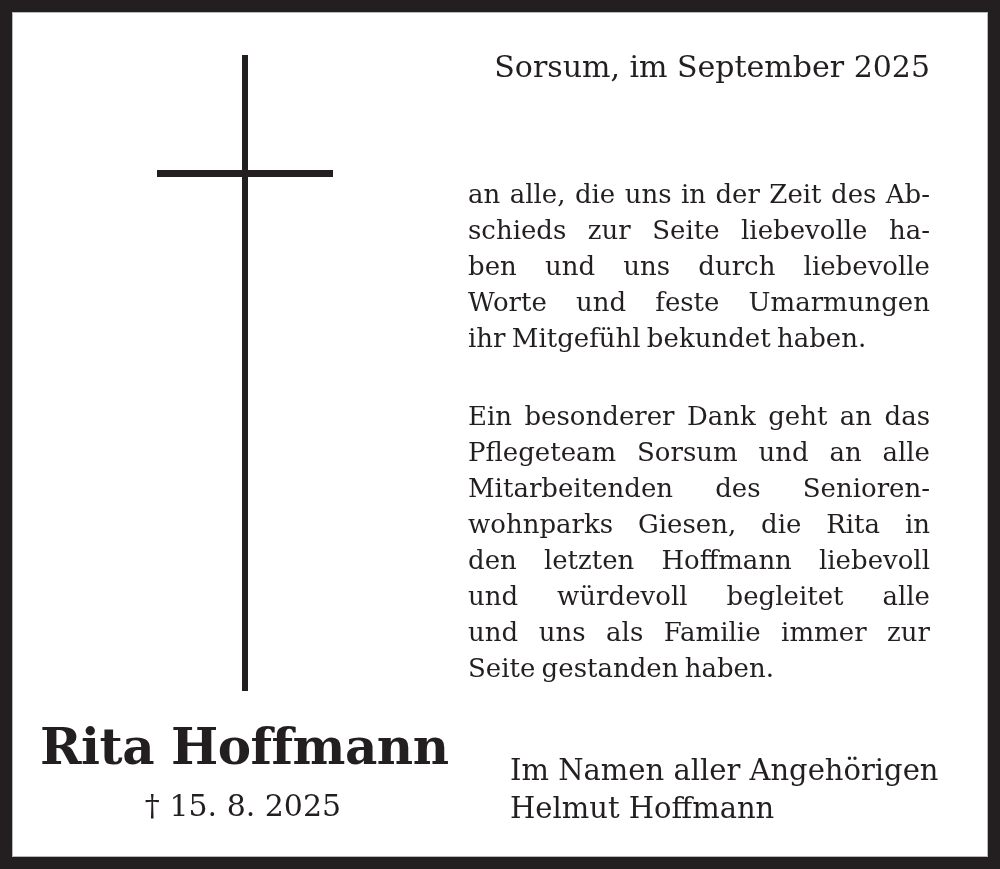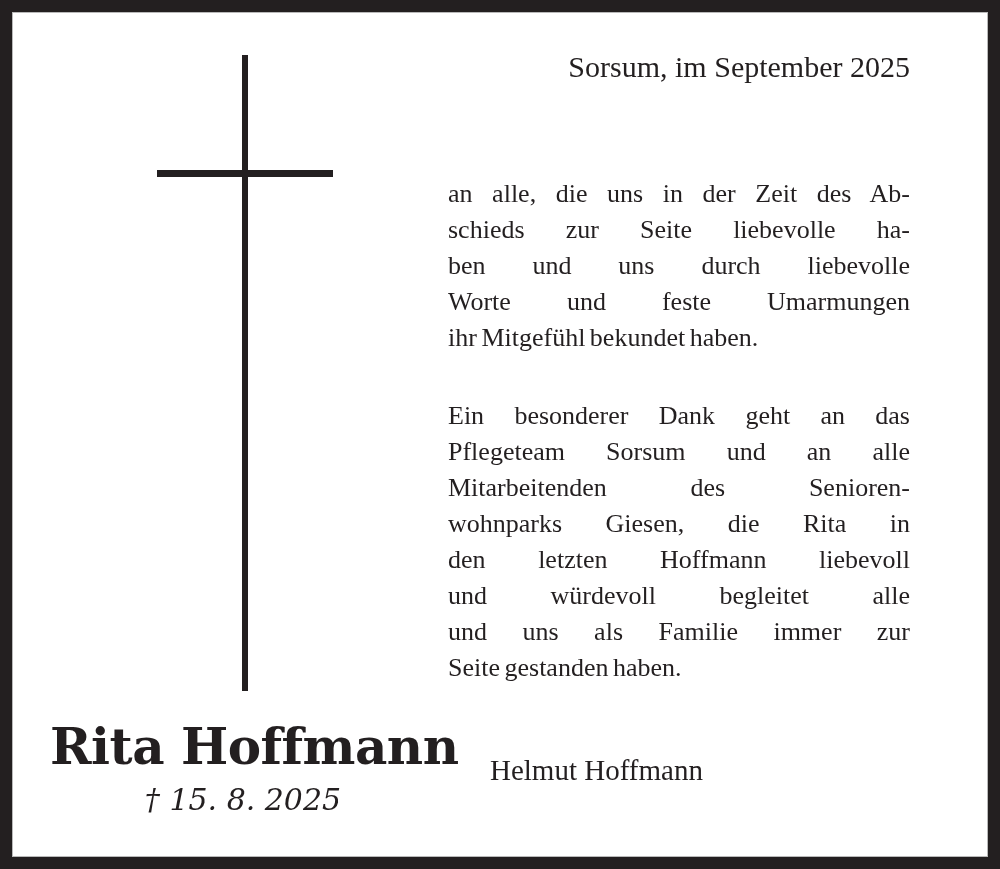--- a/index.html
+++ b/index.html
@@ -40,33 +40,31 @@
     left: 40px; top: 720px;
     width: 406px;
     text-align: center;
   }
   .name {
     font-size: 50px;
     font-weight: bold;
     line-height: 54px;
     letter-spacing: -0.5px;
     white-space: nowrap;
-    margin-left: 10px;
   }
   .death-date {
-    margin-top: 10px;
+    margin-top: 16px;
     font-size: 30px;
     line-height: 32px;
-    font-style: italic;
   }
   
   .right-col {
     position: absolute;
-    left: 448px; top: 0;
-    width: 462px; height: 797px; font-family: Liberation Serif, serif;
+    left: 468px; top: 0;
+    width: 462px; height: 797px;
   }
   .dateline {
     position: absolute;
     top: 50px; left: 0;
     width: 100%;
     text-align: right;
     font-size: 30px;
     line-height: 34px;
     white-space: nowrap;
   }
@@ -127,16 +125,17 @@
         <div class="jline">Ein besonderer Dank geht an das</div>
         <div class="jline">Pflegeteam Sorsum und an alle</div>
         <div class="jline">Mitarbeitenden des Senioren-</div>
         <div class="jline">wohnparks Giesen, die Rita in</div>
         <div class="jline">den letzten Hoffmann liebevoll</div>
         <div class="jline">und würdevoll begleitet alle</div>
         <div class="jline">und uns als Familie immer zur</div>
         <div>Seite gestanden haben.</div>
       </div>
     <div class="closing">
+        <div>Im Namen aller Angehörigen</div>
         <div>Helmut Hoffmann</div>
       </div>
   </div>
 </div>
 
 </body></html>

